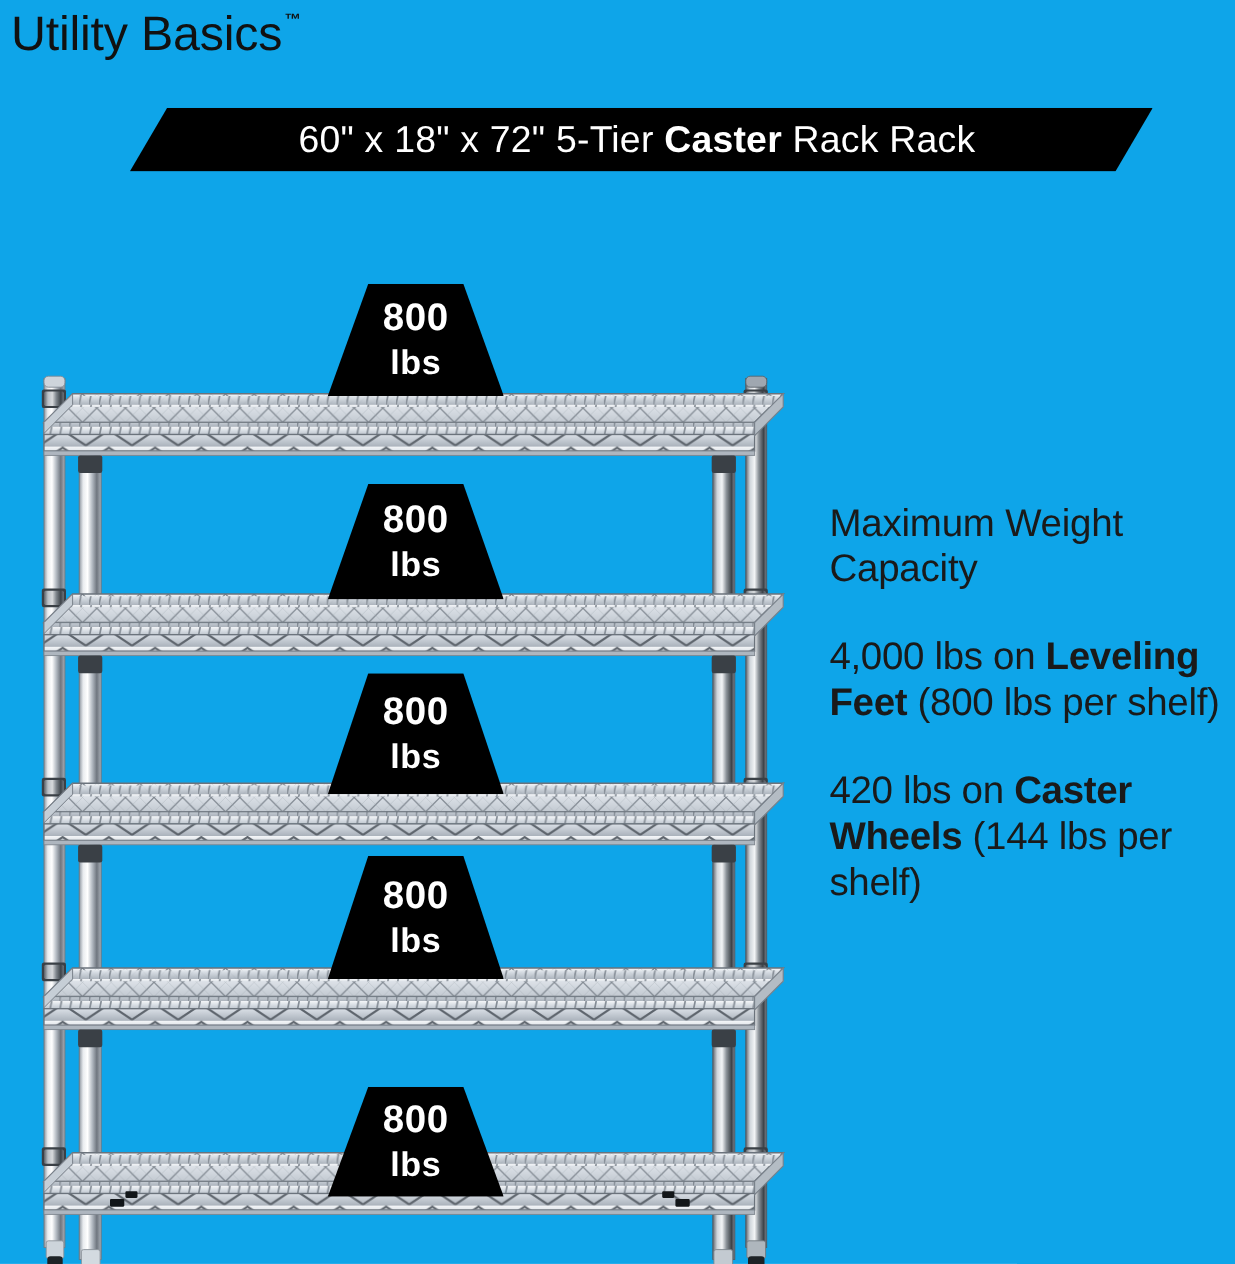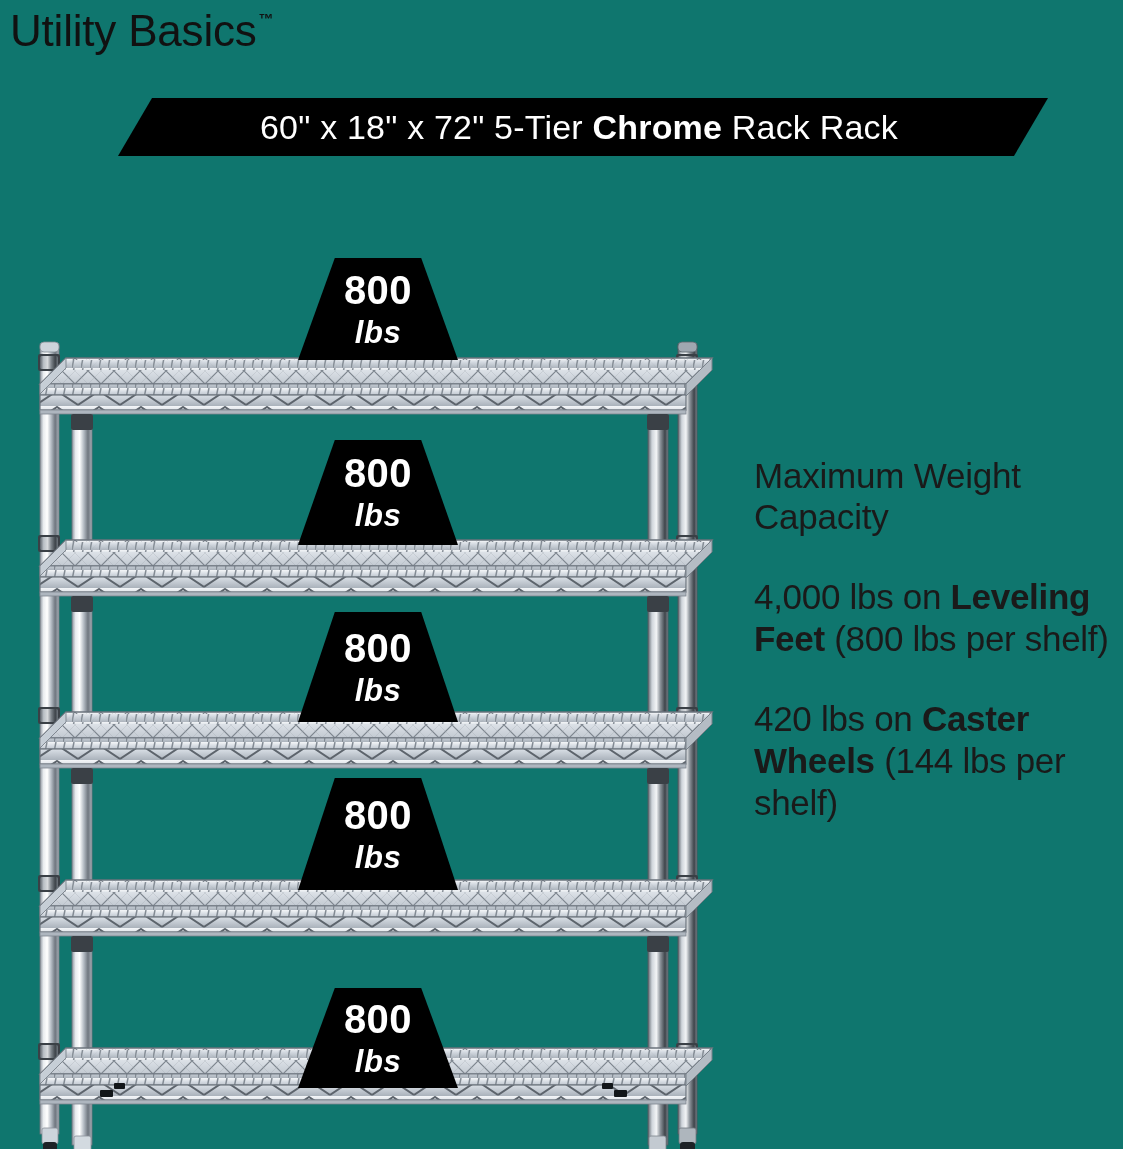--- a/index.html
+++ b/index.html
@@ -2,21 +2,21 @@
 <html><head>
 <meta charset="utf-8">
 <style>
   * { box-sizing: border-box; margin: 0; padding: 0; }
   html, body {
     width: 1123px; height: 1149px;
     background: #ffffff;
     font-family: "Liberation Sans", sans-serif;
     overflow: hidden;
   }
-  .page { position: relative; width: 1123px; height: 1149px; background:#0f766e; }
+  .page { position: relative; width: 1123px; height: 1149px; background:#0ea5e9; }
 
   
   .brand {
     position: absolute; left: 10px; top: 8px;
     display: flex; align-items: flex-start;
   }
   .brand-name {
     font-size: 44px; font-weight: 400; color: #111111;
     letter-spacing: -0.2px; line-height: 1.05;
   }
@@ -47,27 +47,27 @@
 
   
   .badge {
     position: absolute;
     background: #000000;
     display: flex; flex-direction: column;
     align-items: center; justify-content: center;
     color: #ffffff;
   }
   .badge .num {
-    font-size: 40px; font-weight: 700; line-height: 1.05;
+    font-size: 35px; font-weight: 700; line-height: 1.05;
     letter-spacing: 0.5px;
     text-align: right;
   }
   .badge .unit {
     font-size: 31px; font-weight: 700; line-height: 1.05;
-    letter-spacing: 0.5px; margin-top: 6px; font-style: italic;
+    letter-spacing: 0.5px; margin-top: 6px;
   }
   
   .badge.trap {
     clip-path: polygon(23% 0, 77% 0, 100% 100%, 0 100%);
   }
 
   .badge-1 { left: 298px; top: 258px;  width: 160px; height: 102px; }
   .badge-2 { left: 298px; top: 440px;  width: 160px; height: 105px; }
   .badge-3 { left: 298px; top: 612px;  width: 160px; height: 110px; }
   .badge-4 { left: 298px; top: 778px;  width: 160px; height: 112px; }
@@ -91,21 +91,21 @@
 <body>
 
 <div class="page">
 
   <div class="brand">
     <span class="brand-name">Utility Basics</span>
     <span class="brand-tm">™</span>
   </div>
 
   <div class="banner">
-    <span class="banner-text"><span>60" x 18" x 72" 5-Tier </span><b>Chrome</b><span> Rack Rack</span></span>
+    <span class="banner-text"><span>60" x 18" x 72" 5-Tier </span><b>Caster</b><span> Rack Rack</span></span>
   </div>
 
   <div class="product">
     <svg viewBox="0 0 700 819" xmlns="http://www.w3.org/2000/svg">
       <defs>
         <linearGradient id="chromePost" x1="0" y1="0" x2="1" y2="0">
           <stop offset="0%" stop-color="#8d959f"></stop>
           <stop offset="18%" stop-color="#e9ecef"></stop>
           <stop offset="38%" stop-color="#ffffff"></stop>
           <stop offset="58%" stop-color="#b7bec6"></stop>

